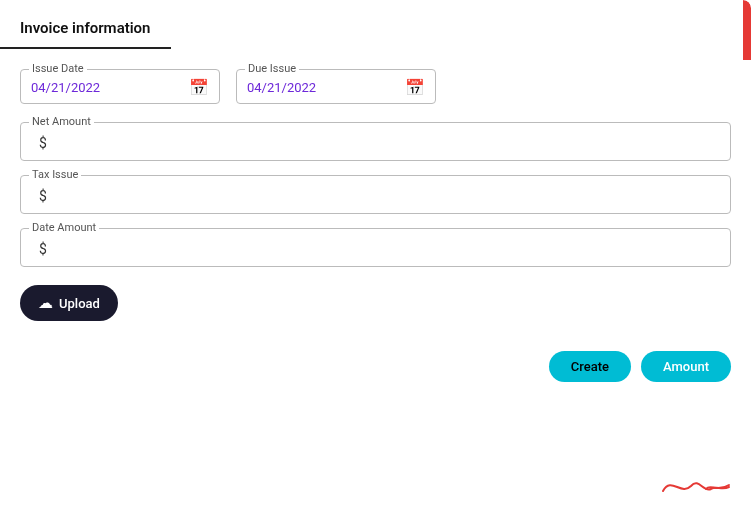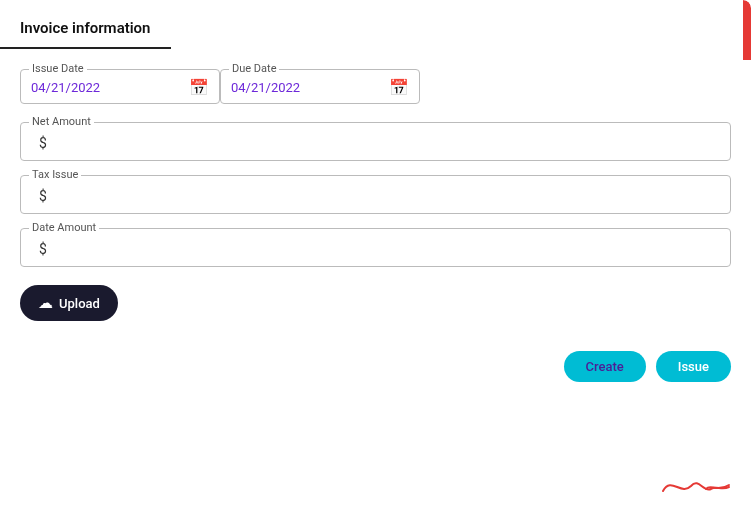--- a/index.html
+++ b/index.html
@@ -49,21 +49,21 @@
       color: #111;
     }
 
     .content {
       padding: 20px 20px 10px 20px;
     }
 
     
     .date-row {
       display: flex;
-      gap: 0;
+      gap: 16px;
       margin-bottom: 18px;
     }
 
     .field-group {
       position: relative;
       border: 1px solid #bbb;
       border-radius: 4px;
       padding: 8px 10px 6px 10px;
       flex: 1;
       max-width: 200px;
@@ -155,21 +155,21 @@
     
     .action-row {
       display: flex;
       justify-content: flex-end;
       gap: 10px;
       margin-top: 10px;
     }
 
     .btn-create {
       background: #00bcd4;
-      color: #4c1d95;
+      color: #000000;
       border: none;
       border-radius: 20px;
       padding: 8px 22px;
       font-size: 13px;
       font-weight: 500;
       cursor: pointer;
     }
 
     .btn-cancel {
       background: #00bcd4;
@@ -218,21 +218,21 @@
         <div class="date-input-row">
           <span class="date-text">04/21/2022</span>
           <span class="calendar-icon">
             
             📅
           </span>
         </div>
       </div>
 
       <div class="field-group">
-        <span class="field-label">Due Date</span>
+        <span class="field-label">Due Issue</span>
         <div class="date-input-row">
           <span class="date-text">04/21/2022</span>
           <span class="calendar-icon">📅</span>
         </div>
       </div>
     </div>
 
     
     <div class="amount-field">
       <span class="amount-label">Net Amount</span>
@@ -256,21 +256,21 @@
 
     
     <button class="upload-btn">
       <span class="upload-icon">☁</span>
       <span>Upload</span>
     </button>
 
     
     <div class="action-row">
       <button class="btn-create">Create</button>
-      <button class="btn-cancel">Issue</button>
+      <button class="btn-cancel">Amount</button>
     </div>
 
   </div>
 
   
   <div class="signature">
     <svg viewBox="0 0 70 28" fill="none" xmlns="http://www.w3.org/2000/svg">
       <path d="M2 20 C10 5, 20 25, 30 15 C38 6, 42 22, 50 18 C56 14, 60 20, 68 16" stroke="#e53935" stroke-width="2" fill="none" stroke-linecap="round" stroke-linejoin="round"></path>
       <path d="M45 18 C50 12, 55 22, 68 14" stroke="#e53935" stroke-width="2" fill="none" stroke-linecap="round"></path>
     </svg>

